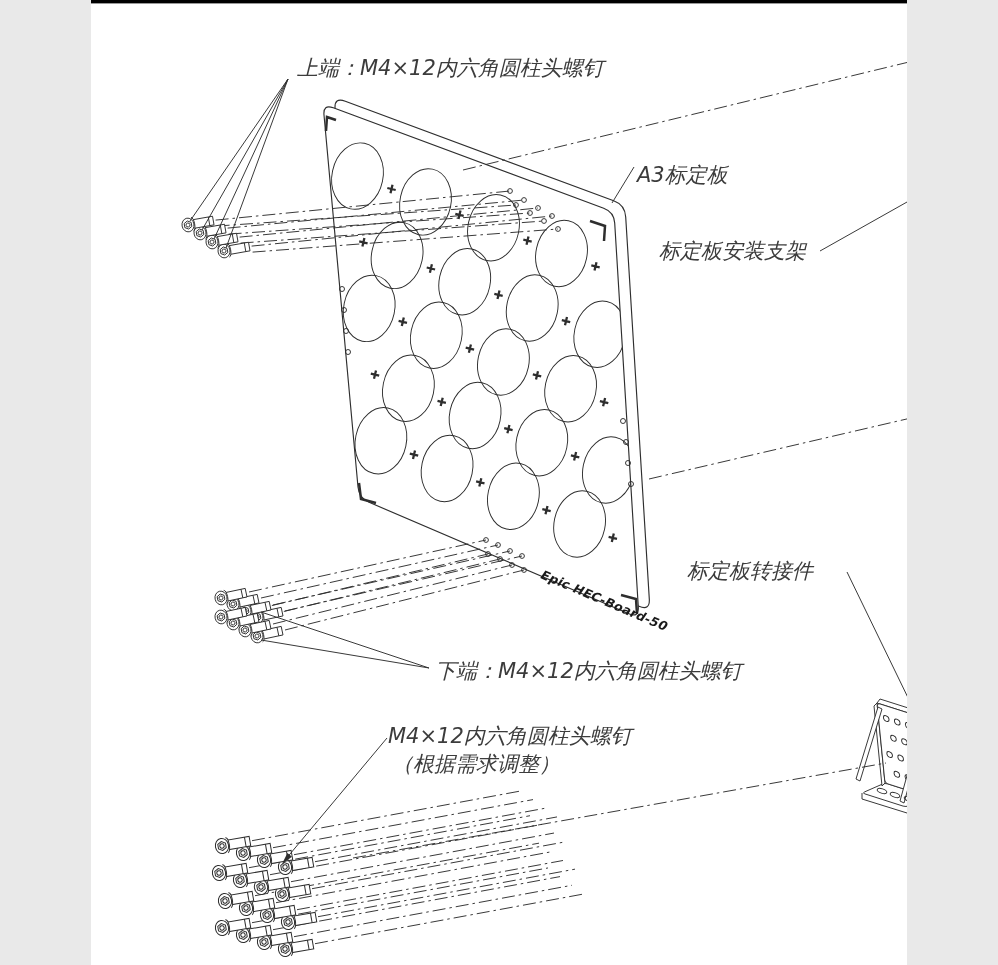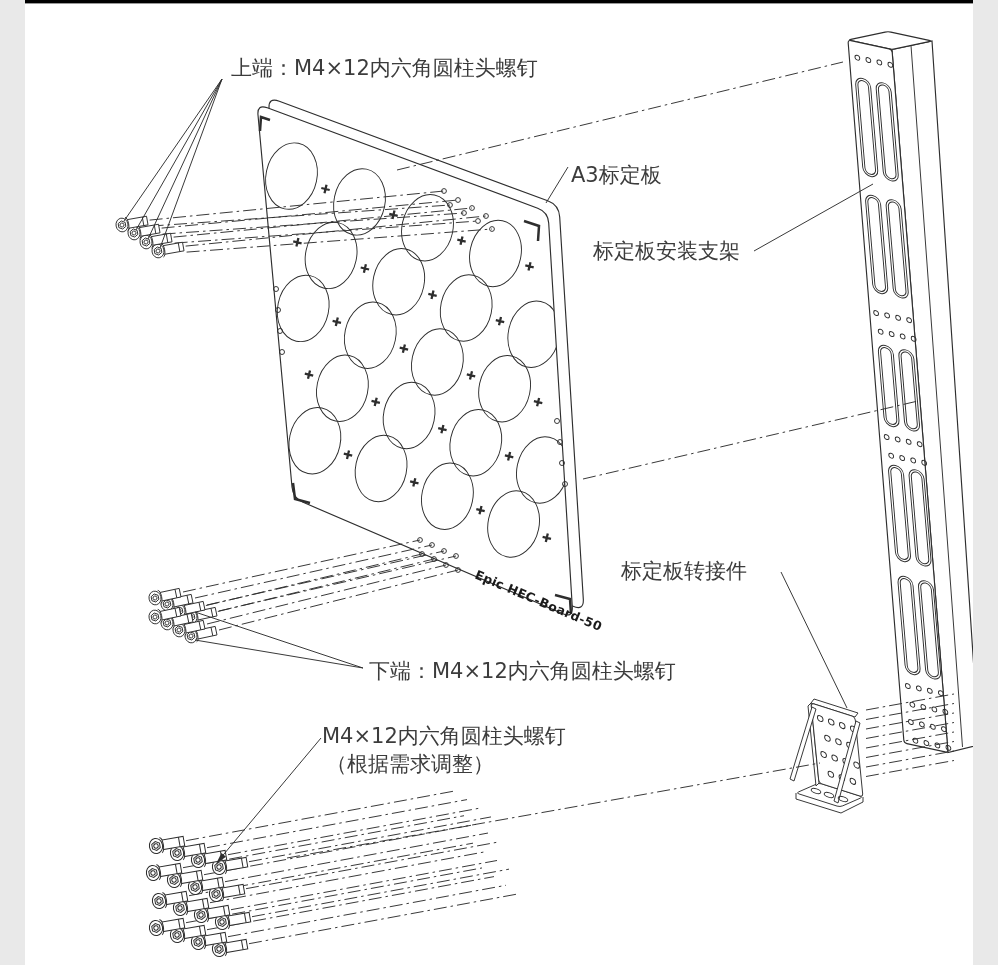--- a/index.html
+++ b/index.html
@@ -1,19 +1,19 @@
 <!DOCTYPE html>
 <html style="--line: #2e2e2e; --text: #3c3c3c; --bg: #ffffff;"><head>
 <meta charset="utf-8">
 <style>
   :root{ --line:#2e2e2e; --text:#3c3c3c; --bg:#ffffff; }
   html,body{ margin:0; padding:0; background:#e9e9e9; }
   .stage{
-    position:relative; width:948px; height:965px; background:var(--bg);
-    font-family:"DejaVu Sans", sans-serif; overflow:hidden; margin:0 auto;
+    position:relative; width:816px; height:965px; background:var(--bg);
+    font-family:"DejaVu Sans", sans-serif; overflow:hidden; margin:0 auto;font-style:italic;
   }
   svg{ display:block; }
   .lbl{ font-size:21px; fill:var(--text); }
   .print{ font-size:12.5px; font-weight:bold; fill:#1a1a1a; letter-spacing:.3px; }
   .ln2 { stroke:var(--line); stroke-width:.95;  fill:none; }
   .face{ stroke:var(--line); stroke-width:1.15; fill:#ffffff; }
   .face2{ stroke:var(--line); stroke-width:.95; fill:#ffffff; }
   .dash{ stroke:var(--line); stroke-width:.95; fill:none; stroke-dasharray:13 4 2.5 4; }
   .leader{ stroke:var(--line); stroke-width:.95; fill:none; }
   .cross{ stroke:var(--line); stroke-width:2.3; fill:none; }

